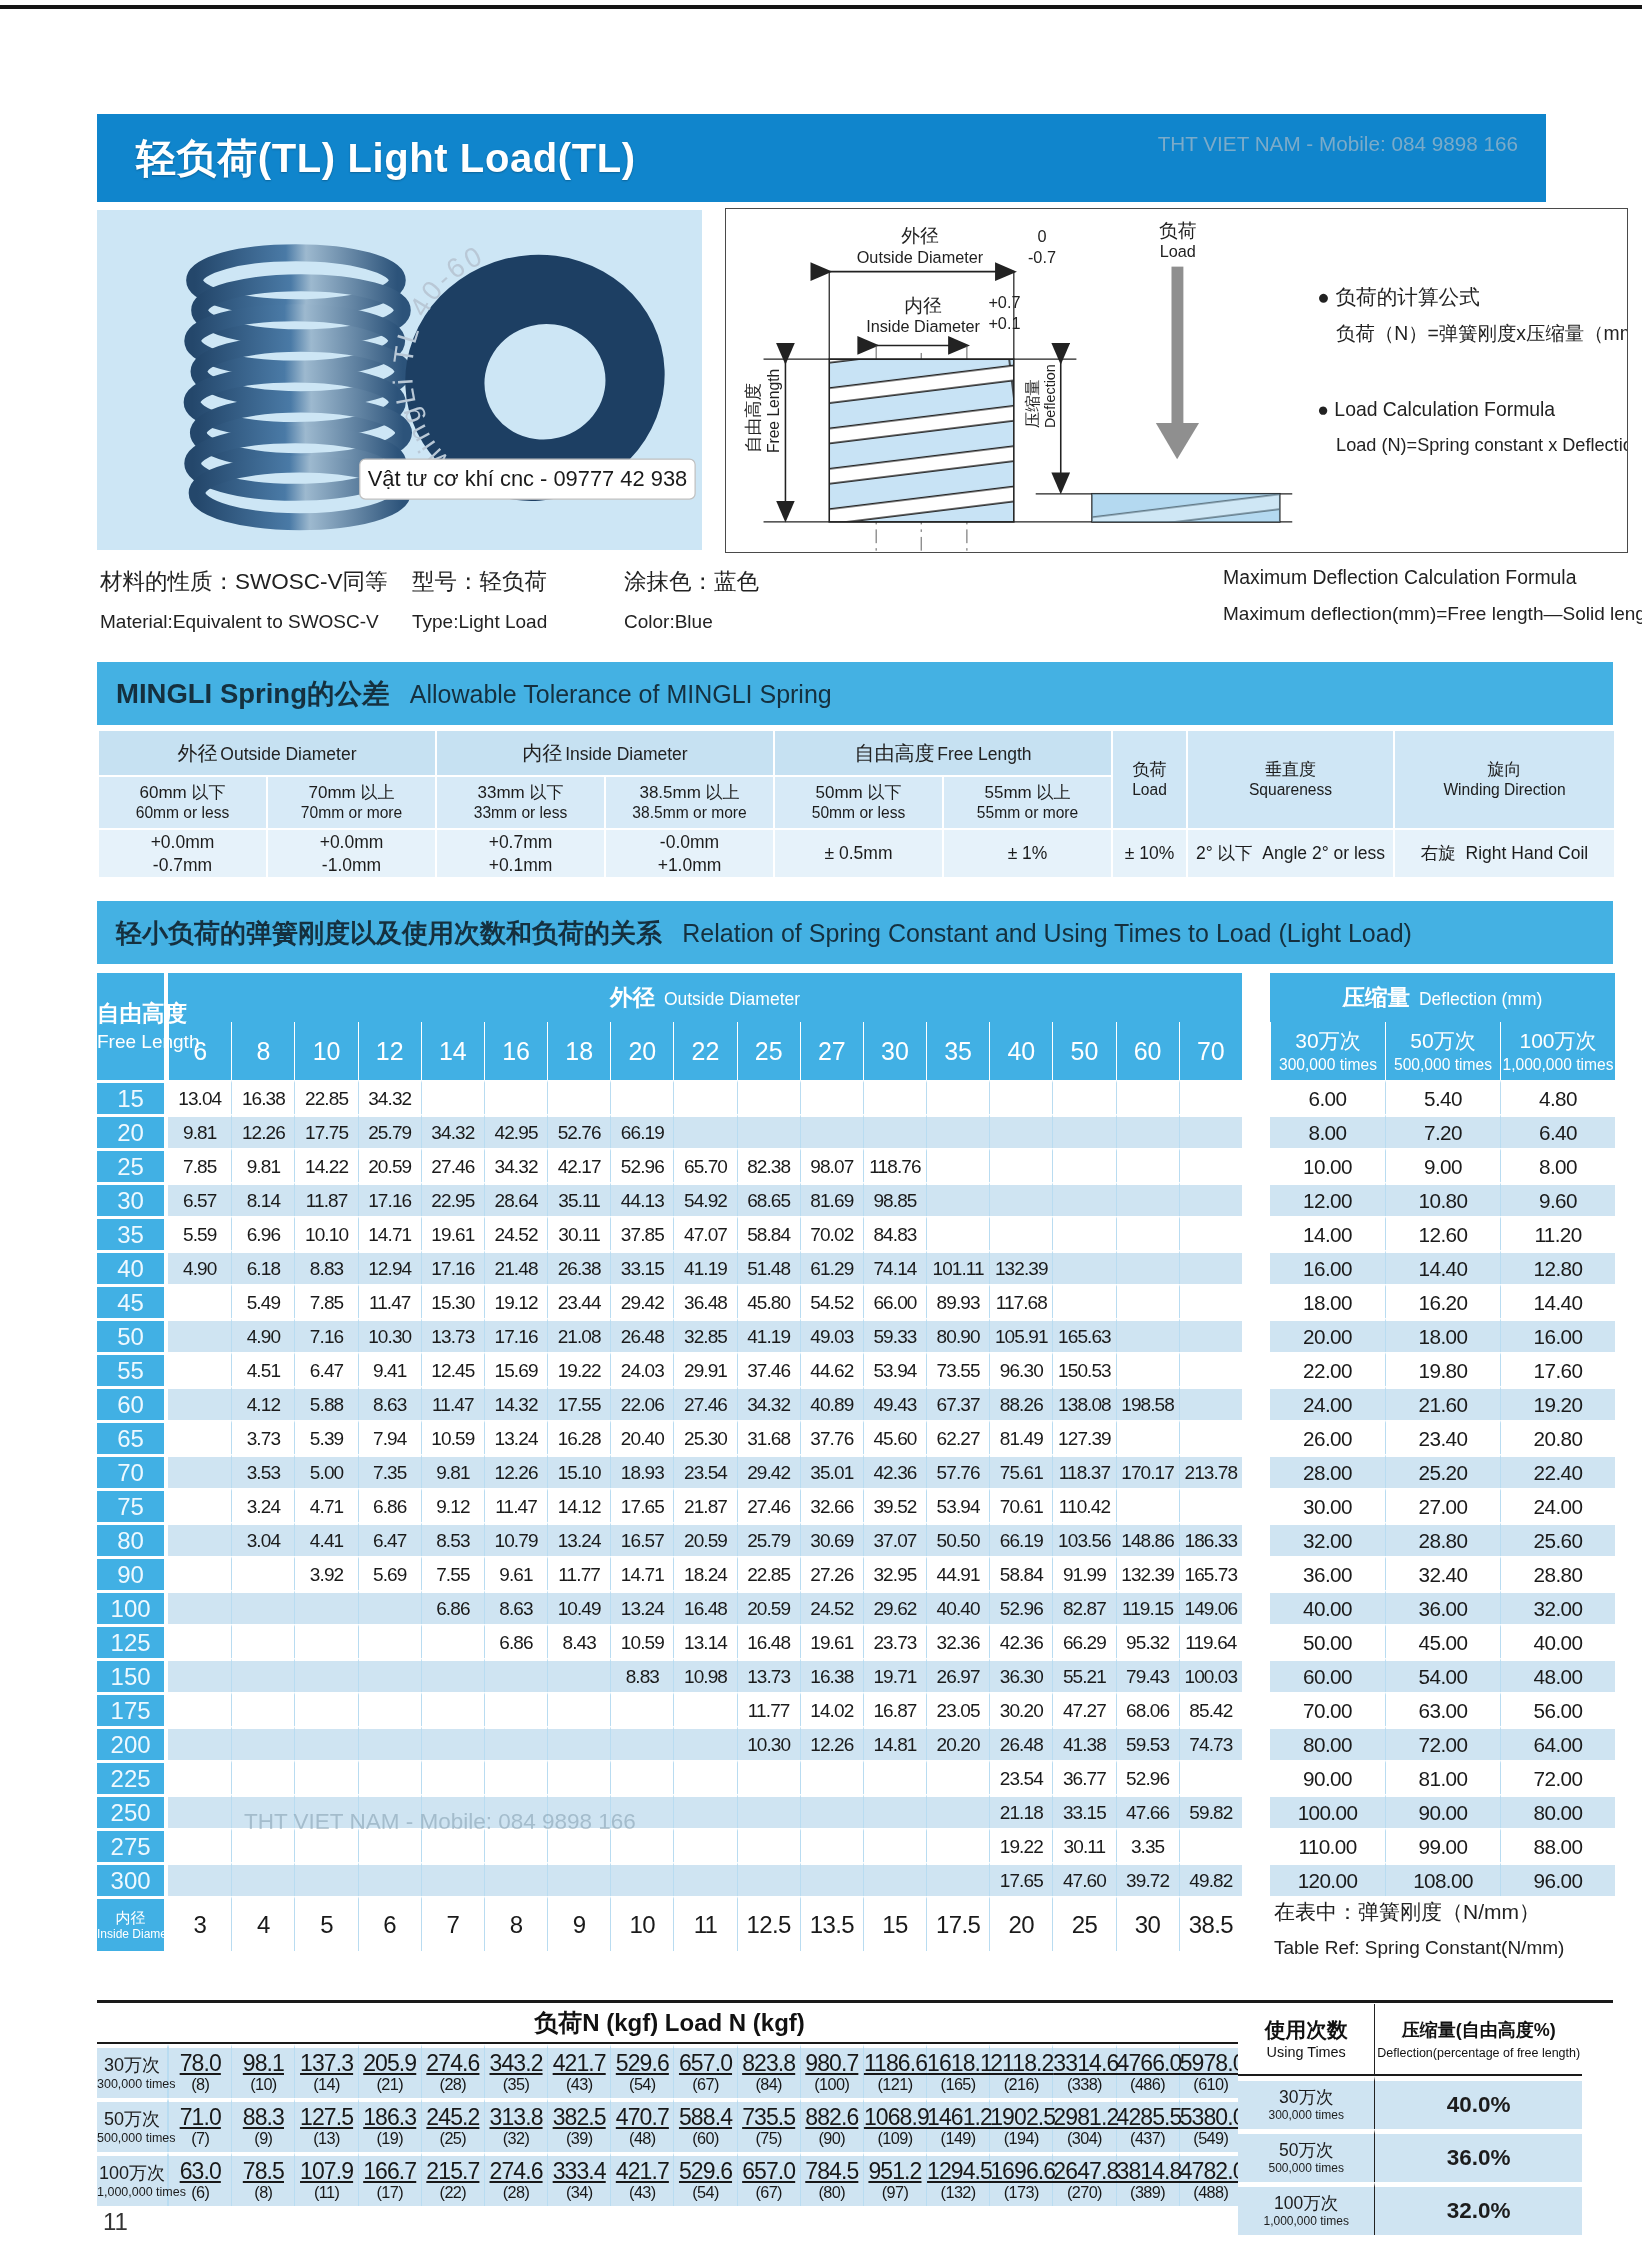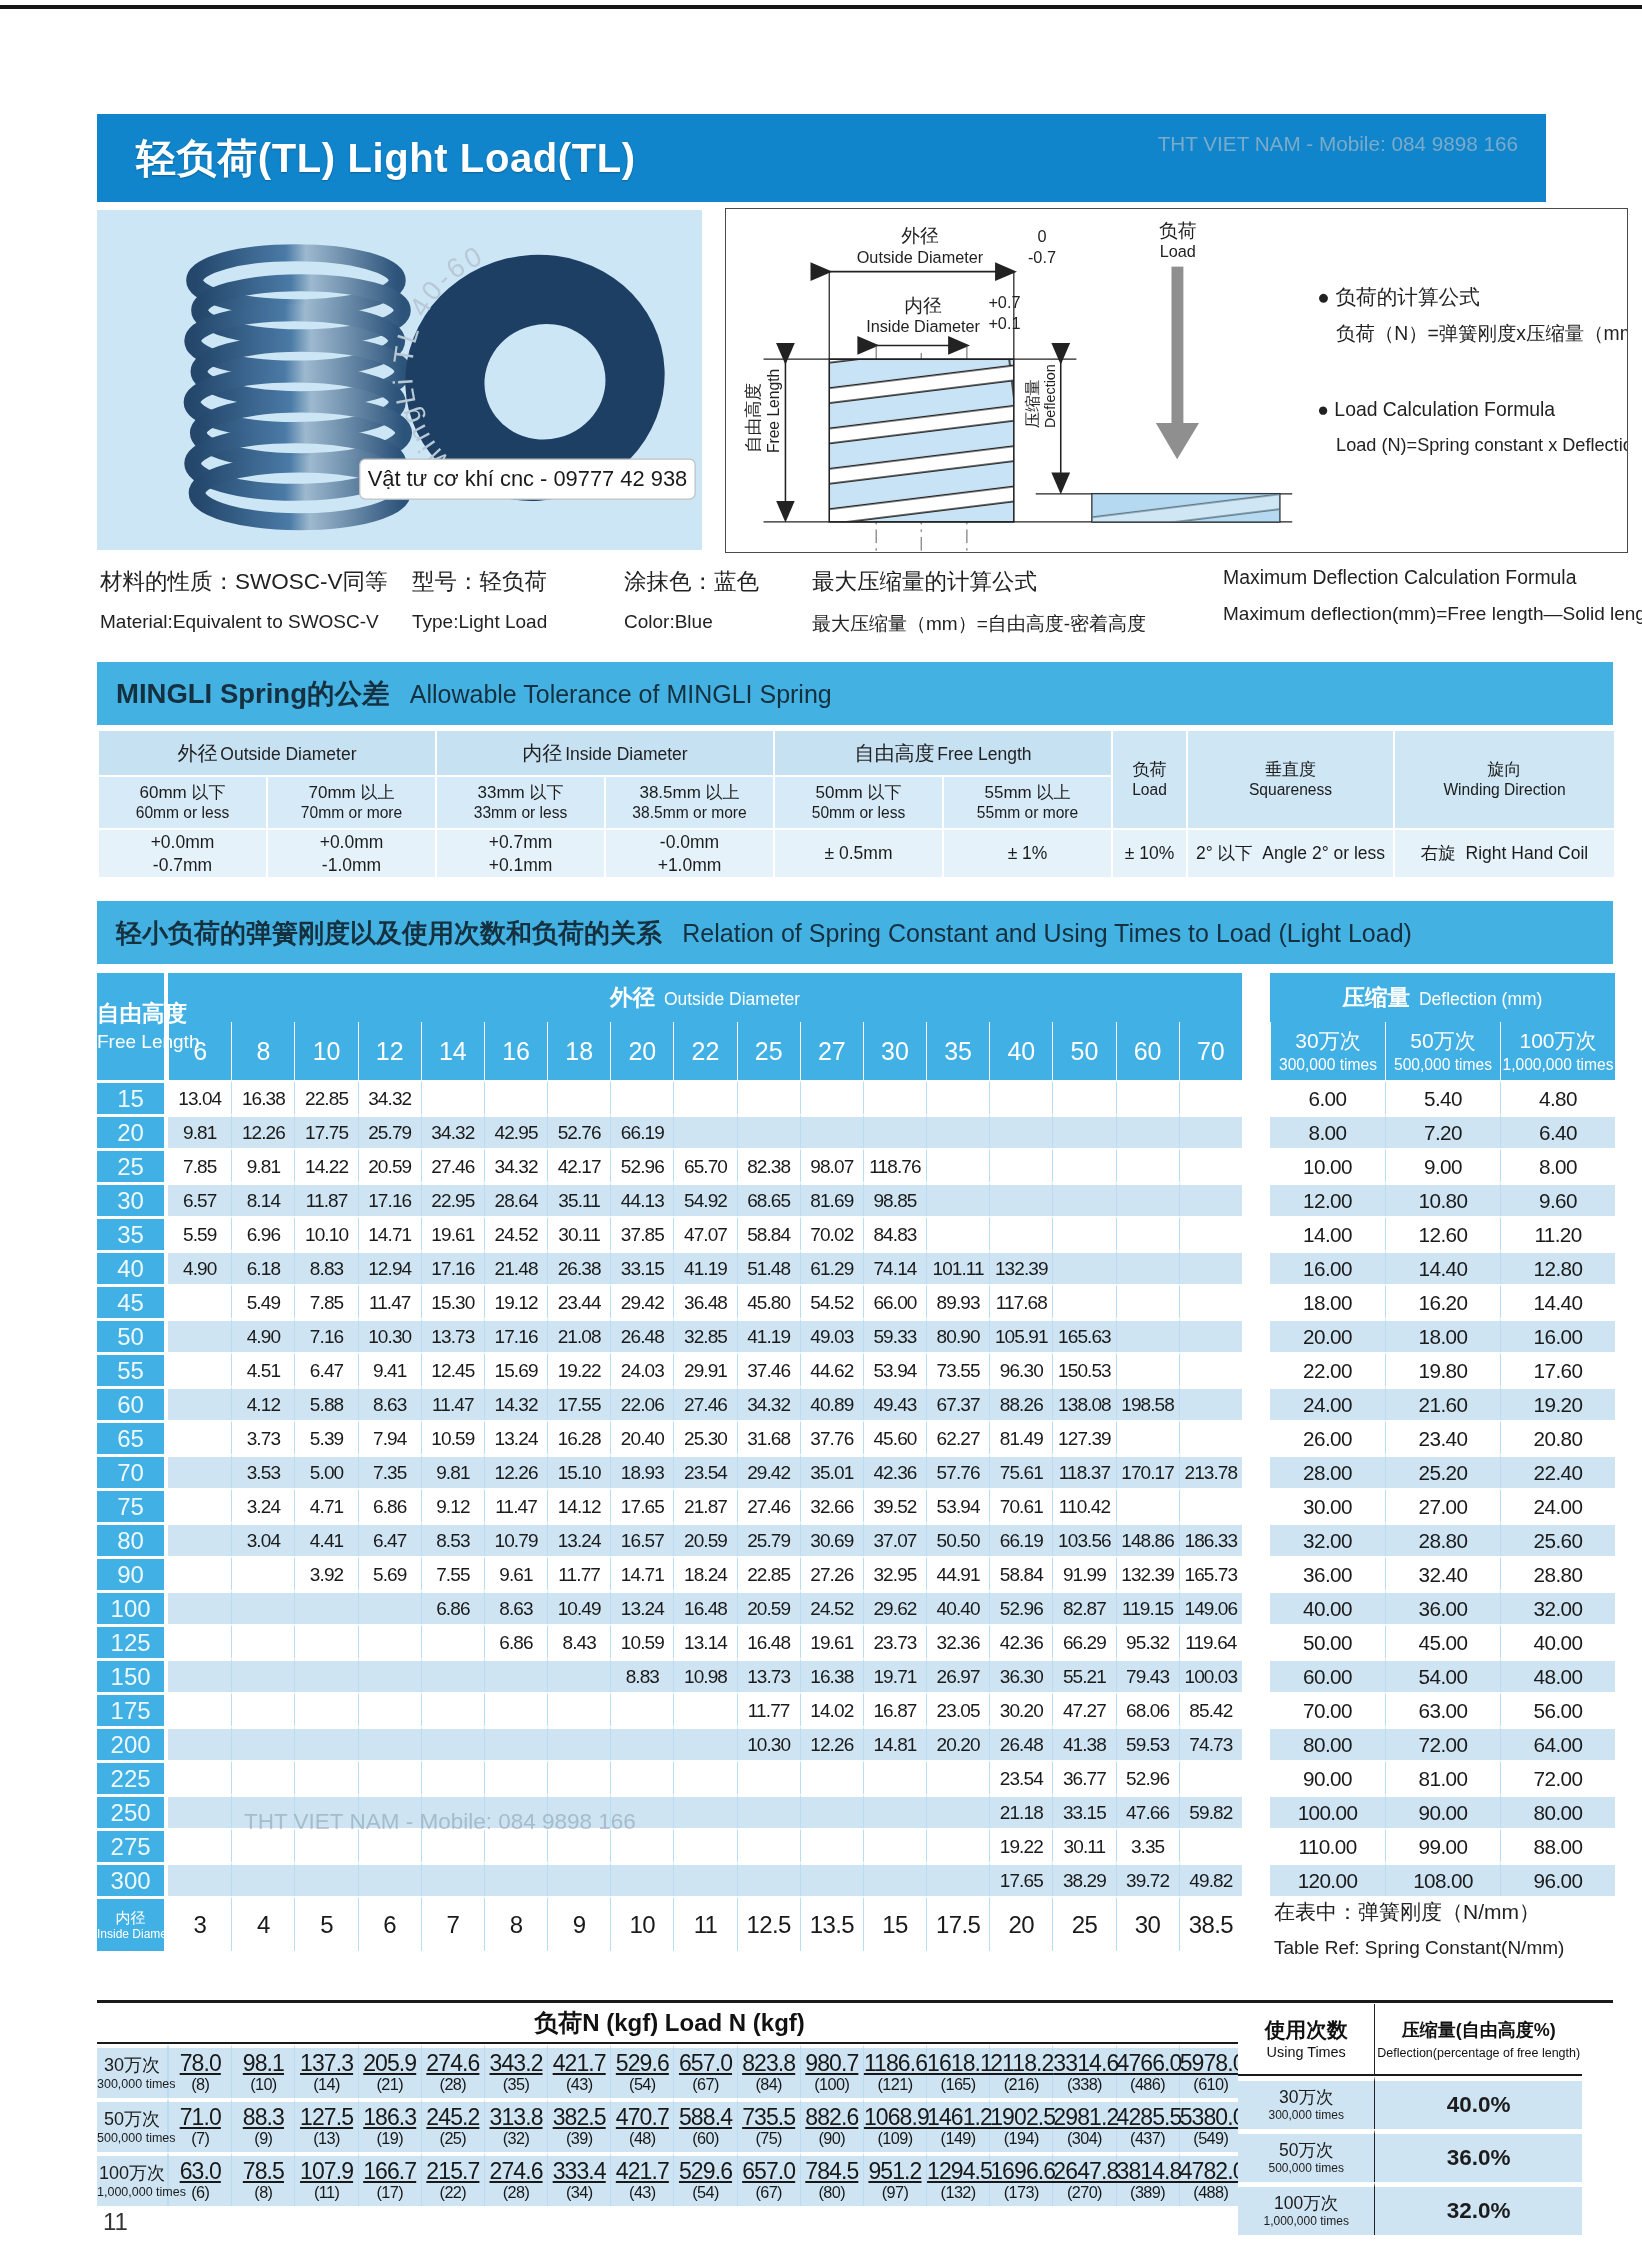--- a/index.html
+++ b/index.html
@@ -222,24 +222,20 @@
       <div class="en">Material:Equivalent to SWOSC-V</div>
     </div>
     <div class="info-block" style="left:312px;">
       <div class="cn">型号：轻负荷</div>
       <div class="en">Type:Light  Load</div>
     </div>
     <div class="info-block" style="left:524px;">
       <div class="cn">涂抹色：蓝色</div>
       <div class="en">Color:Blue</div>
     </div>
-    <div class="info-block" style="left:712px;">
-      <div class="cn">最大压缩量的计算公式</div>
-      <div class="en">最大压缩量（mm）=自由高度-密着高度</div>
-    </div>
     <div class="info-block" style="left:1123px;">
       <div class="cn" style="font-size:19.4px;">Maximum Deflection Calculation Formula</div>
       <div class="en">Maximum deflection(mm)=Free length—Solid length</div>
     </div>
   </div>
 
   <div class="abs section-bar" id="tol-bar">
     <div class="inner">
       <span class="cn">MINGLI Spring的公差</span>
       <span class="en">Allowable Tolerance of MINGLI Spring</span>
@@ -835,21 +831,21 @@
             <td></td>
             <td></td>
             <td></td>
             <td></td>
             <td></td>
             <td></td>
             <td></td>
             <td></td>
             <td></td>
             <td>17.65</td>
-            <td>38.29</td>
+            <td>47.60</td>
             <td>39.72</td>
             <td>49.82</td>
           </tr>
           <tr class="inside">
             <th class="rl">
               <span class="icn">内径</span>
               <span class="ien">Inside Diameter</span>
             </th>
             <td>3</td>
             <td>4</td>

